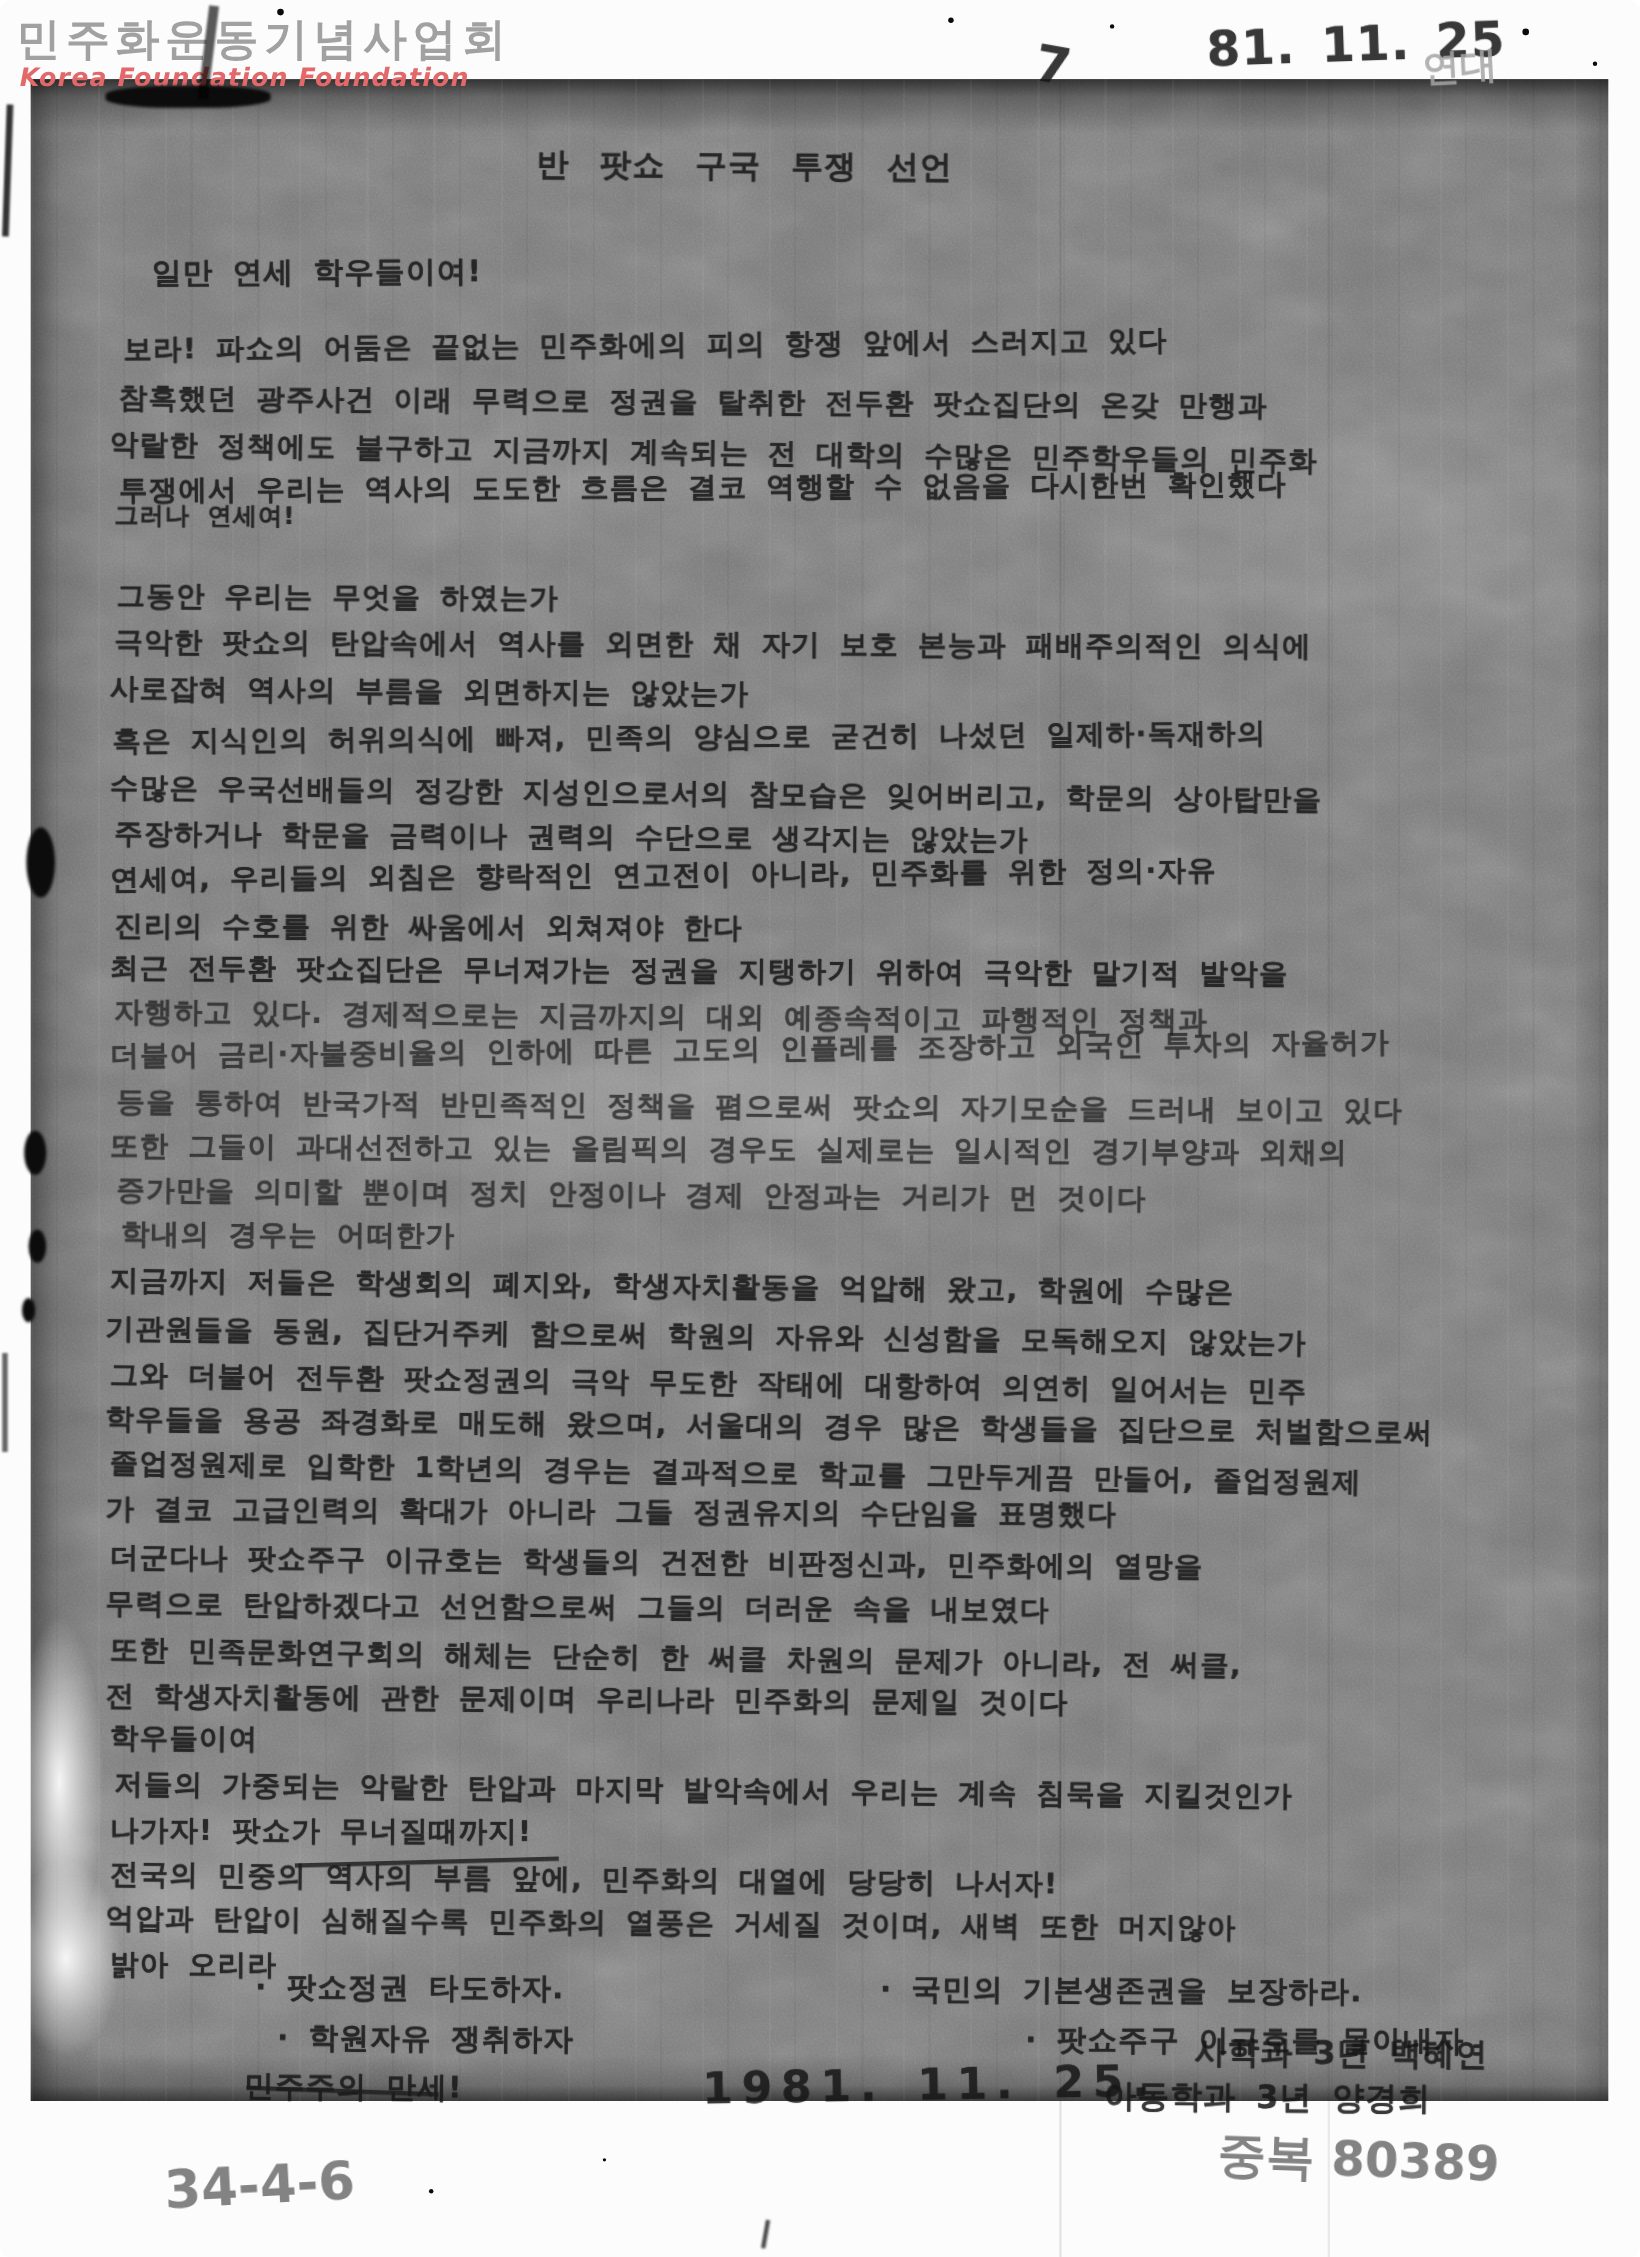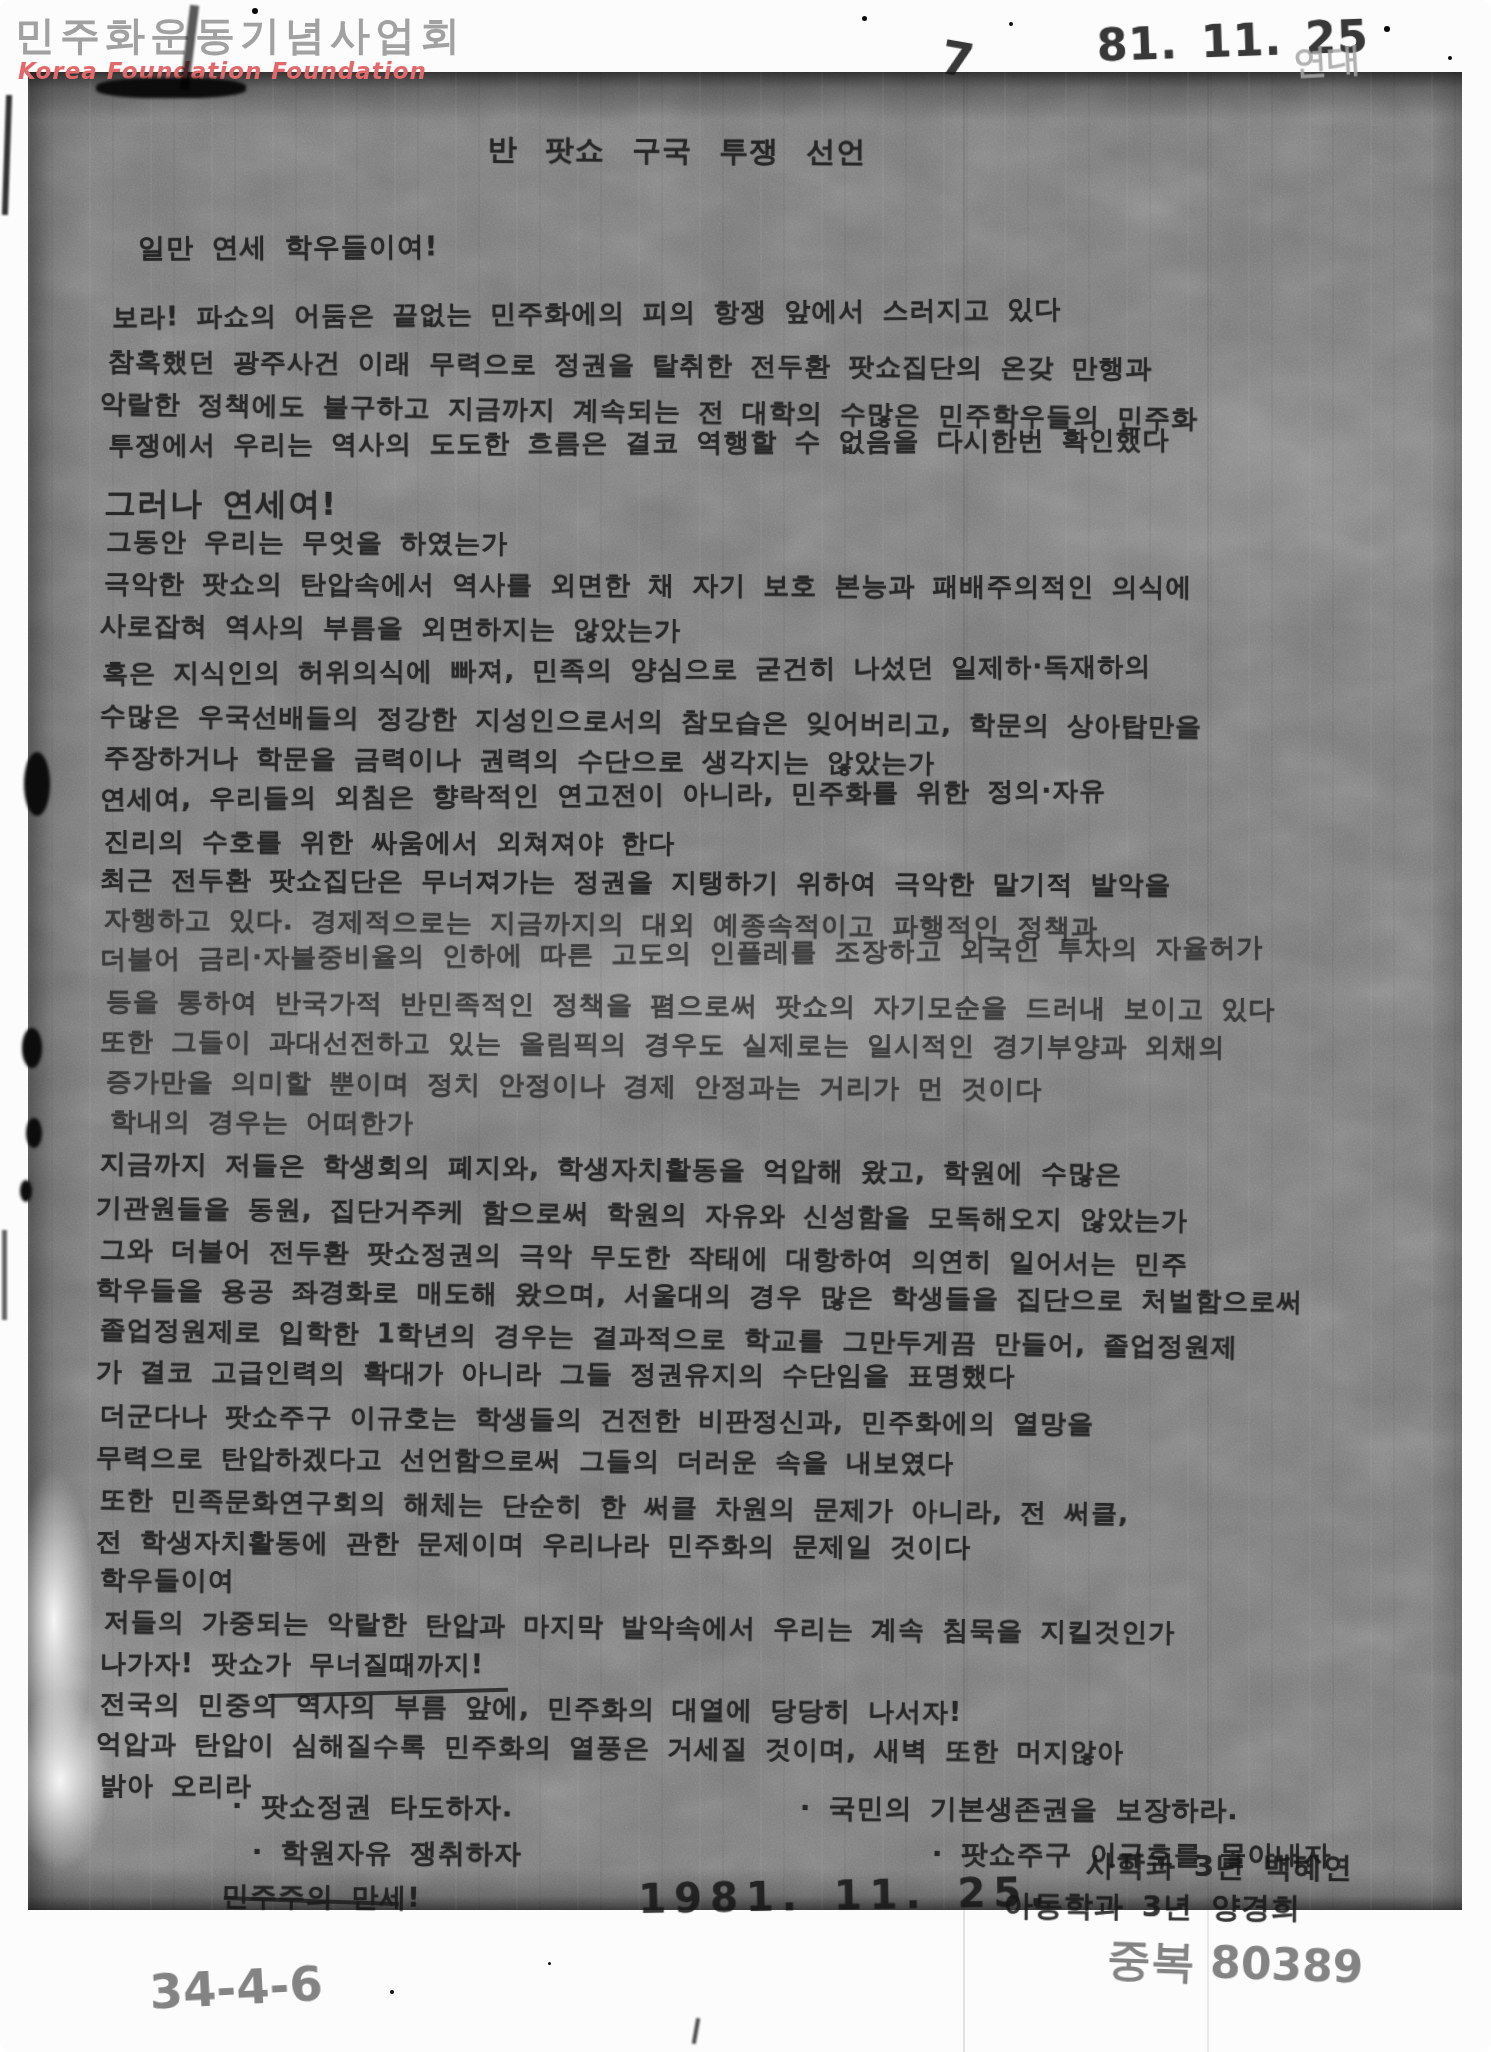--- a/index.html
+++ b/index.html
@@ -105,21 +105,21 @@
   <div id="tr-date" class="hw" style="left: 1096px; top: 20px; font-size: 44px; transform: rotate(-2deg);">81. 11. 25</div>
   <div id="tr-note" class="pencil pencil-light" style="left: 1292px; top: 40px; font-size: 34px; transform: rotate(-3deg);">연대</div>
 
   <div id="title" class="hw" style="left: 488px; top: 130px; font-size: 29px; transform: rotate(0.4deg); word-spacing: 16px;">반 팟쇼 구국 투쟁 선언</div>
   <div id="salutation" class="hw" style="left: 138px; top: 230px; font-size: 27px; transform: rotate(-0.3deg);">일만 연세 학우들이여!</div>
   <div id="lines-layer">
       <div class="hw" style="left: 112px; top: 300px; transform: rotate(-0.5deg); font-size: 26px; opacity: 0.85;">보라! 파쇼의 어둠은 끝없는 민주화에의 피의 항쟁 앞에서 스러지고 있다</div>
       <div class="hw" style="left: 108px; top: 344px; transform: rotate(0.4deg); font-size: 26px; opacity: 0.85;">참혹했던 광주사건 이래 무력으로 정권을 탈취한 전두환 팟쇼집단의 온갖 만행과</div>
       <div class="hw" style="left: 100px; top: 386px; transform: rotate(0.8deg); font-size: 26px; opacity: 0.85;">악랄한 정책에도 불구하고 지금까지 계속되는 전 대학의 수많은 민주학우들의 민주화</div>
       <div class="hw" style="left: 108px; top: 428px; transform: rotate(-0.3deg); font-size: 26px; opacity: 0.85;">투쟁에서 우리는 역사의 도도한 흐름은 결코 역행할 수 없음을 다시한번 확인했다</div>
-      <div class="hw" style="left: 104px; top: 482px; transform: rotate(0.2deg); font-size: 32px; opacity: 0.85;">그러나 연세여!</div>
+      <div class="hw" style="left: 104px; top: 454px; transform: rotate(0.2deg); font-size: 22px; opacity: 0.85;">그러나 연세여!</div>
       <div class="hw" style="left: 106px; top: 524px; transform: rotate(0.3deg); font-size: 26px; opacity: 0.85;">그동안 우리는 무엇을 하였는가</div>
       <div class="hw" style="left: 104px; top: 566px; transform: rotate(0.2deg); font-size: 26px; opacity: 0.85;">극악한 팟쇼의 탄압속에서 역사를 외면한 채 자기 보호 본능과 패배주의적인 의식에</div>
       <div class="hw" style="left: 100px; top: 608px; transform: rotate(0.5deg); font-size: 26px; opacity: 0.85;">사로잡혀 역사의 부름을 외면하지는 않았는가</div>
       <div class="hw" style="left: 102px; top: 656px; transform: rotate(-0.4deg); font-size: 26px; opacity: 0.85;">혹은 지식인의 허위의식에 빠져, 민족의 양심으로 굳건히 나섰던 일제하·독재하의</div>
       <div class="hw" style="left: 100px; top: 698px; transform: rotate(0.6deg); font-size: 26px; opacity: 0.85;">수많은 우국선배들의 정강한 지성인으로서의 참모습은 잊어버리고, 학문의 상아탑만을</div>
       <div class="hw" style="left: 104px; top: 740px; transform: rotate(0.4deg); font-size: 26px; opacity: 0.85;">주장하거나 학문을 금력이나 권력의 수단으로 생각지는 않았는가</div>
       <div class="hw" style="left: 100px; top: 782px; transform: rotate(-0.5deg); font-size: 26px; opacity: 0.85;">연세여, 우리들의 외침은 향락적인 연고전이 아니라, 민주화를 위한 정의·자유</div>
       <div class="hw" style="left: 104px; top: 824px; transform: rotate(0.2deg); font-size: 26px; opacity: 0.85;">진리의 수호를 위한 싸움에서 외쳐져야 한다</div>
       <div class="hw" style="left: 100px; top: 862px; transform: rotate(0.3deg); font-size: 26px; opacity: 0.85;">최근 전두환 팟쇼집단은 무너져가는 정권을 지탱하기 위하여 극악한 말기적 발악을</div>
       <div class="hw" style="left: 104px; top: 902px; transform: rotate(0.5deg); font-size: 26px; opacity: 0.68;">자행하고 있다. 경제적으로는 지금까지의 대외 예종속적이고 파행적인 정책과</div>

